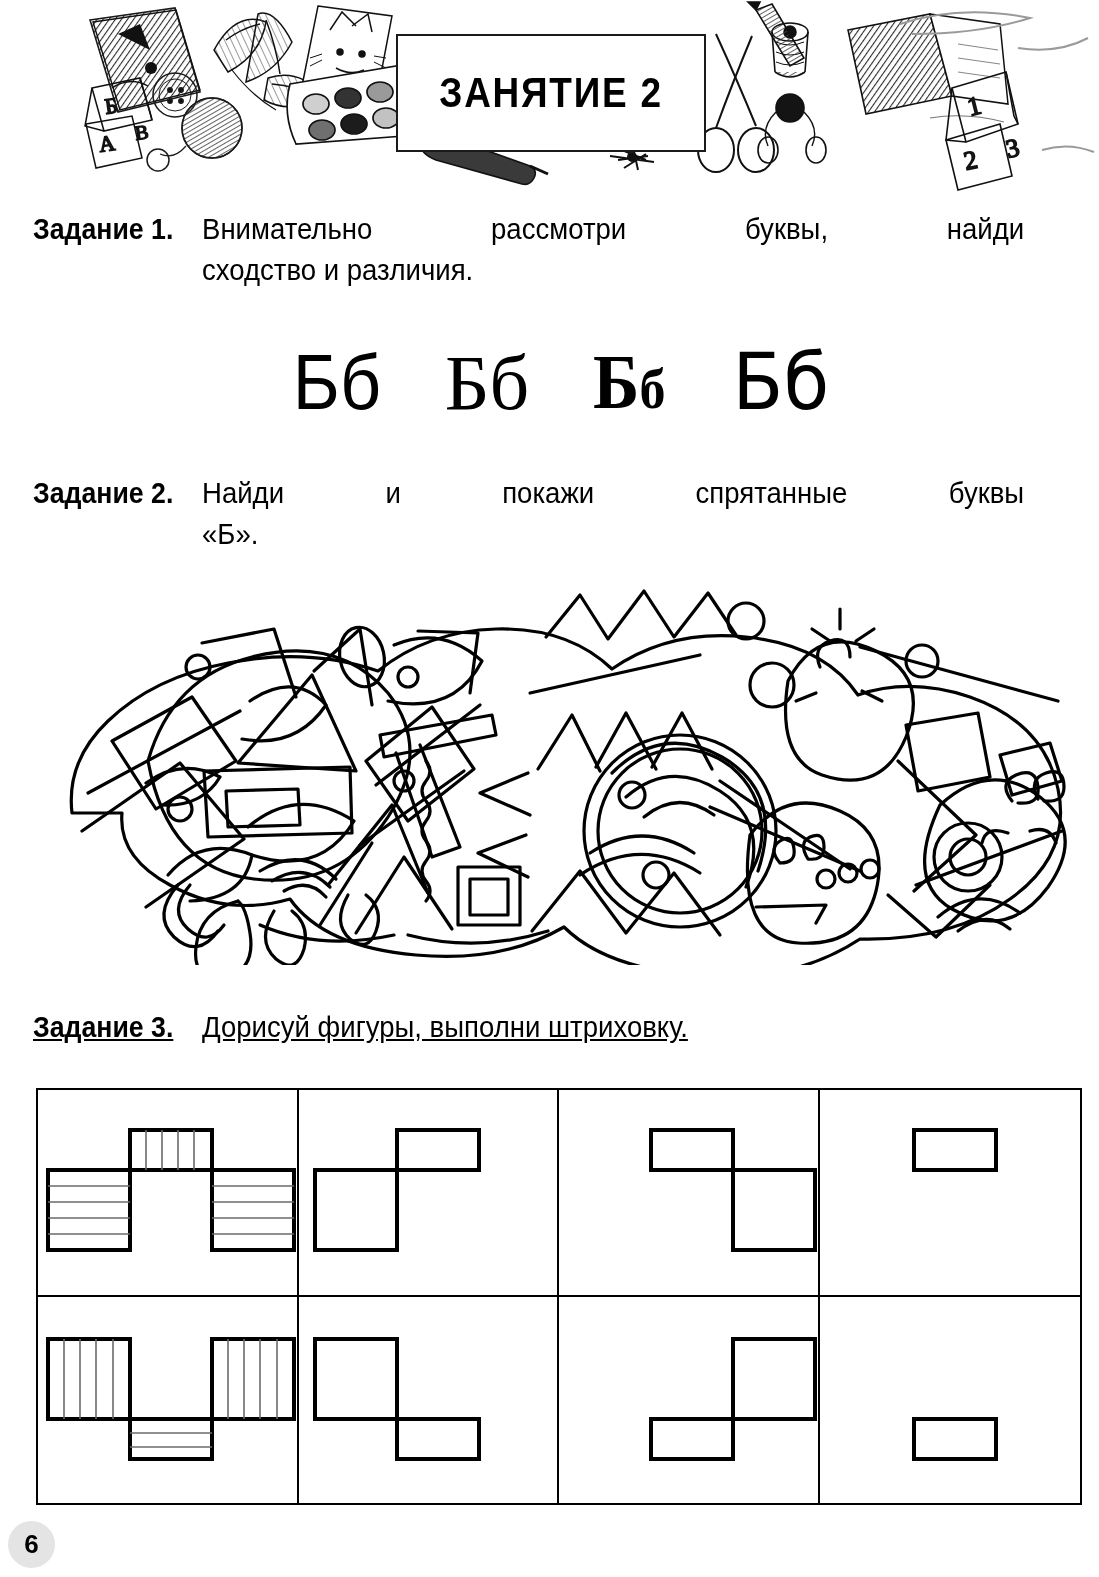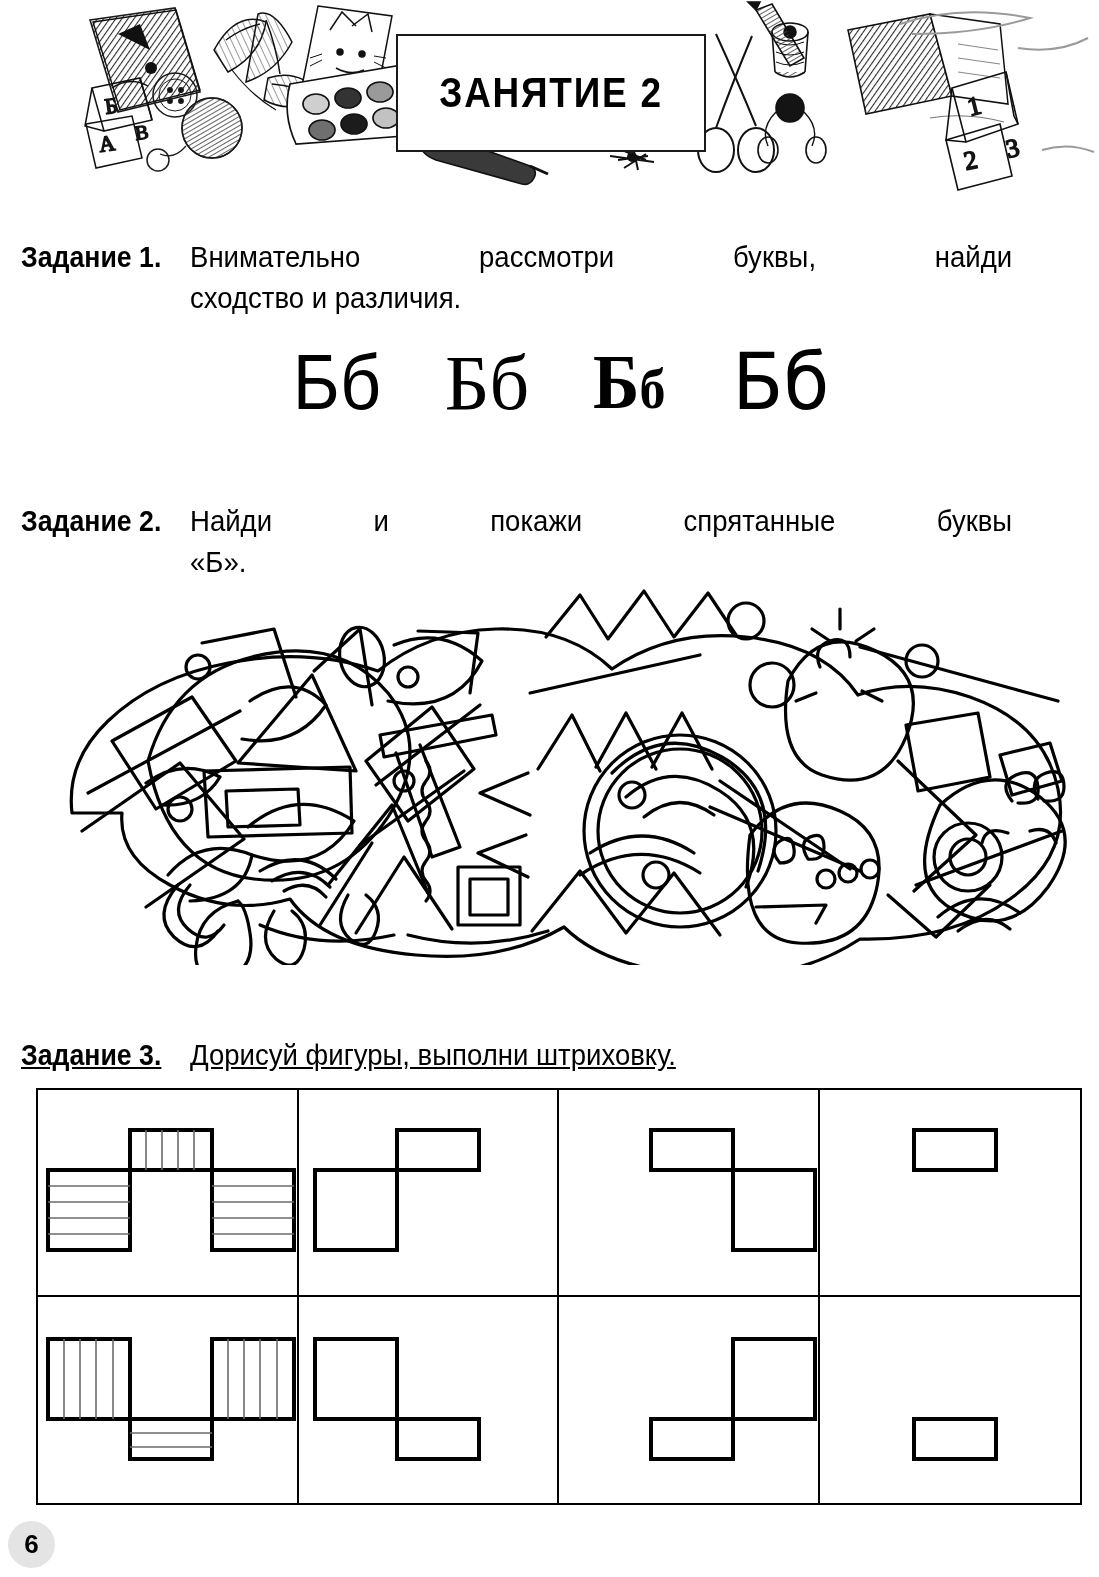--- a/index.html
+++ b/index.html
@@ -57,23 +57,22 @@
     font-size: 42px;
     letter-spacing: 2px;
     transform: scaleX(0.88);
     transform-origin: center center;
     white-space: nowrap;
   }
 
   
   .task {
     position: absolute;
-    left: 21px;
+    left: 33px;
     width: 1034px;
-    margin-top: 28px;
   }
   .task-line {
     display: flex;
     align-items: baseline;
   }
   .task-label {
     font-family: "Liberation Sans", sans-serif;
     font-weight: bold;
     font-size: 29px;
     white-space: nowrap;

